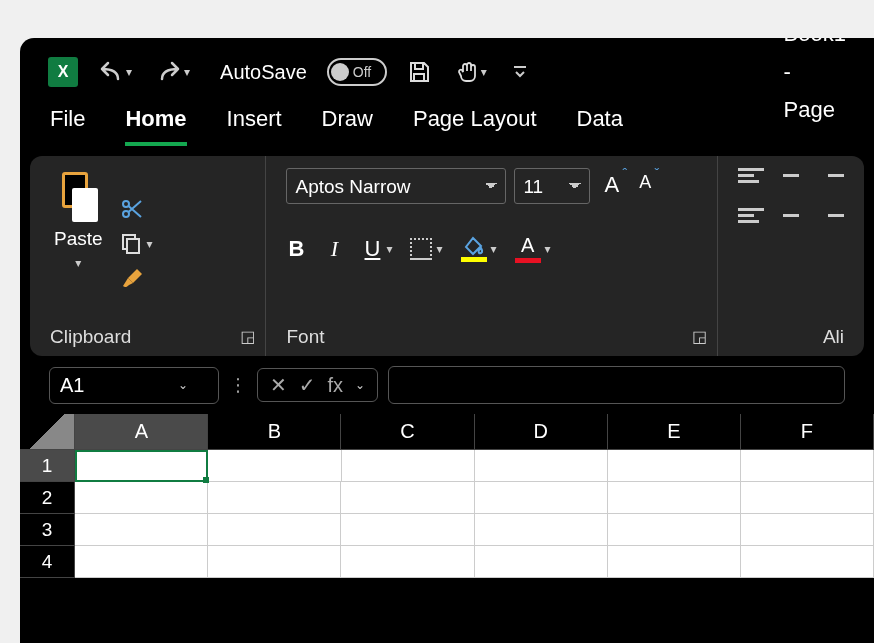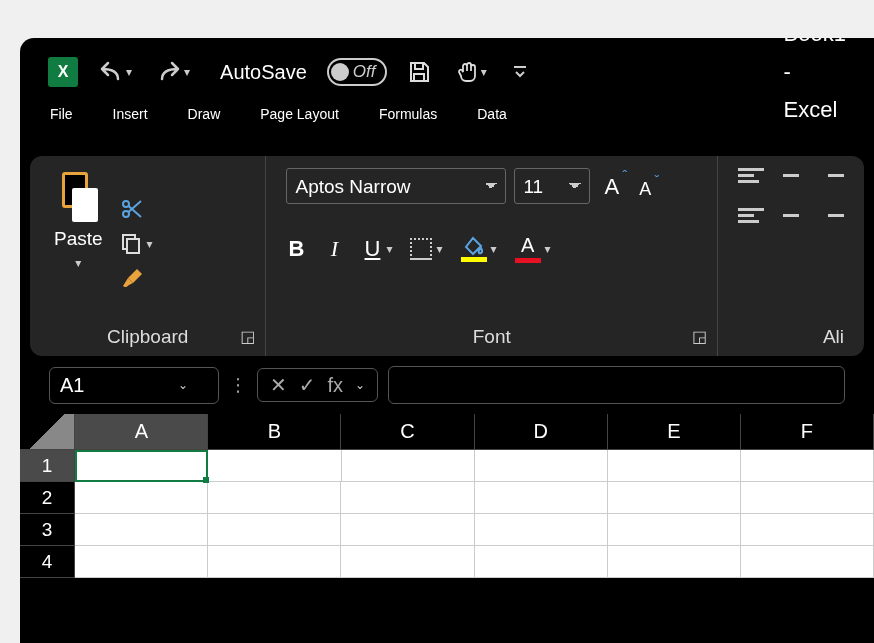--- a/index.html
+++ b/index.html
@@ -80,42 +80,41 @@
     cursor: pointer;
   }
   .toggle-knob {
     width: 18px;
     height: 18px;
     background: #ccc;
     border-radius: 50%;
   }
   .toggle-label {
     color: #ccc;
-    font-size: 17px;
-    font-style: italic;
+    font-size: 14px;
   }
   .title-doc {
     color: #fff;
     font-size: 22px;
     margin-left: auto;
     display: flex;
     gap: 12px;
     flex-direction: column;
   }
   .title-app { color: #fff; }
   .tabs {
     display: flex;
     gap: 40px;
     padding: 0 30px;
     height: 50px;
     align-items: flex-start;
   }
   .tab {
     color: #fff;
-    font-size: 14px;
+    font-size: 22px;
     padding-bottom: 10px;
     cursor: pointer;
     border-bottom: 4px solid transparent;
     text-align: right;
   }
   .tab.active {
     font-weight: 600;
     border-bottom-color: #14a850;
   }
   .ribbon {
@@ -128,21 +127,21 @@
   .group {
     padding: 12px 20px 8px 20px;
     border-right: 1px solid #444;
     display: flex;
     flex-direction: column;
     position: relative;
   }
   .group:last-child { border-right: none; align-items: flex-end; }
   .group-body { flex: 1; display: flex; gap: 12px; }
   .group-label {
-    text-align: center;
+    text-align: left;
     color: #ddd;
     font-size: 19px;
     padding-top: 6px;
   }
   .dialog-launcher {
     position: absolute;
     right: 10px;
     bottom: 10px;
     color: #ccc;
     font-size: 16px;
@@ -189,21 +188,21 @@
     display: flex;
     align-items: center;
     justify-content: center;
     font-size: 20px;
     color: #ddd;
   }
   .scissors { color: #5aa3e0; }
   .brush { color: #e8a33d; }
   .withdrop { display: flex; align-items: center; gap: 4px; cursor: pointer; }
   .chev { color: #ccc; font-size: 12px; }
-  .font-row1 { display: flex; gap: 8px; align-items: flex-end; margin-bottom: 18px; }
+  .font-row1 { display: flex; gap: 8px; align-items: flex-start; margin-bottom: 18px; }
   .font-select {
     background: #252525;
     border: 1px solid #666;
     color: #fff;
     font-size: 19px;
     padding: 4px 24px 4px 8px;
     border-radius: 3px;
     height: 36px;
     appearance: none;
     background-image: linear-gradient(45deg, transparent 50%, #ccc 50%), linear-gradient(135deg, #ccc 50%, transparent 50%);
@@ -392,30 +391,30 @@
 
     <div class="qat-btn">
       <svg width="18" height="18" viewBox="0 0 18 18">
         <path d="M3 4h12 M5 9l4 4 4-4" stroke="#ccc" stroke-width="2" fill="none"></path>
       </svg>
     </div>
 
     <div class="title-doc">
       <span>Book1</span>
       <span>-</span>
-      <span class="title-app">Excel</span>
+      <span class="title-app">Page</span>
     </div>
   </div>
 
   <div class="tabs">
     <div class="tab">File</div>
+    <div class="tab active">Home</div>
     <div class="tab">Insert</div>
     <div class="tab">Draw</div>
     <div class="tab">Page Layout</div>
-    <div class="tab">Formulas</div>
     <div class="tab">Data</div>
   </div>
 
   <div class="ribbon">
 
     <div class="group" style="width:250px">
       <div class="group-body">
         <div class="paste-btn">
           <div class="clip-icon">
             <div class="clip-back"></div>

